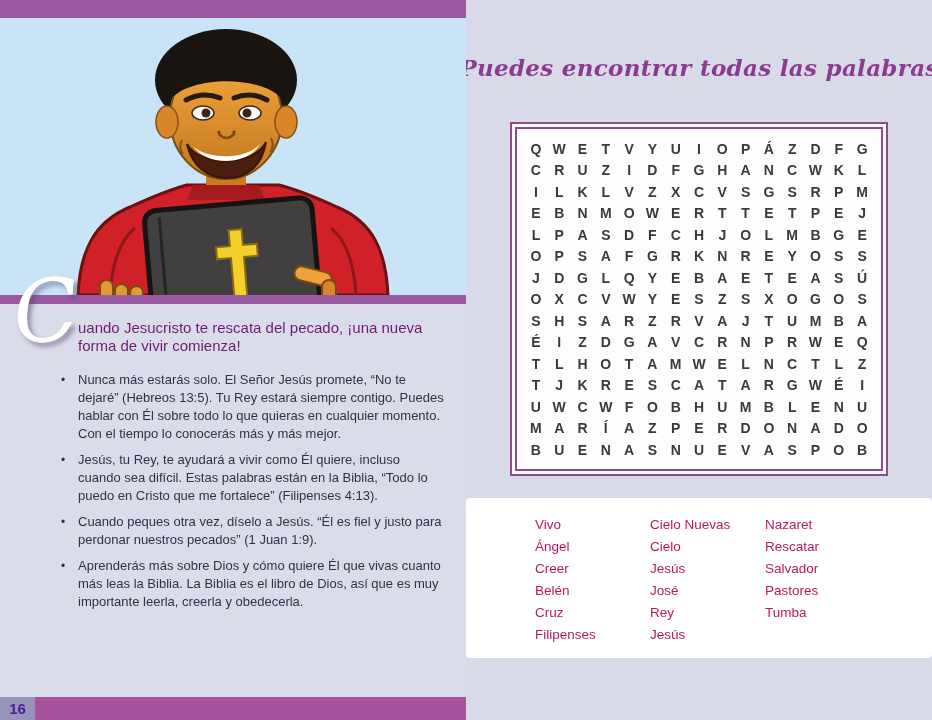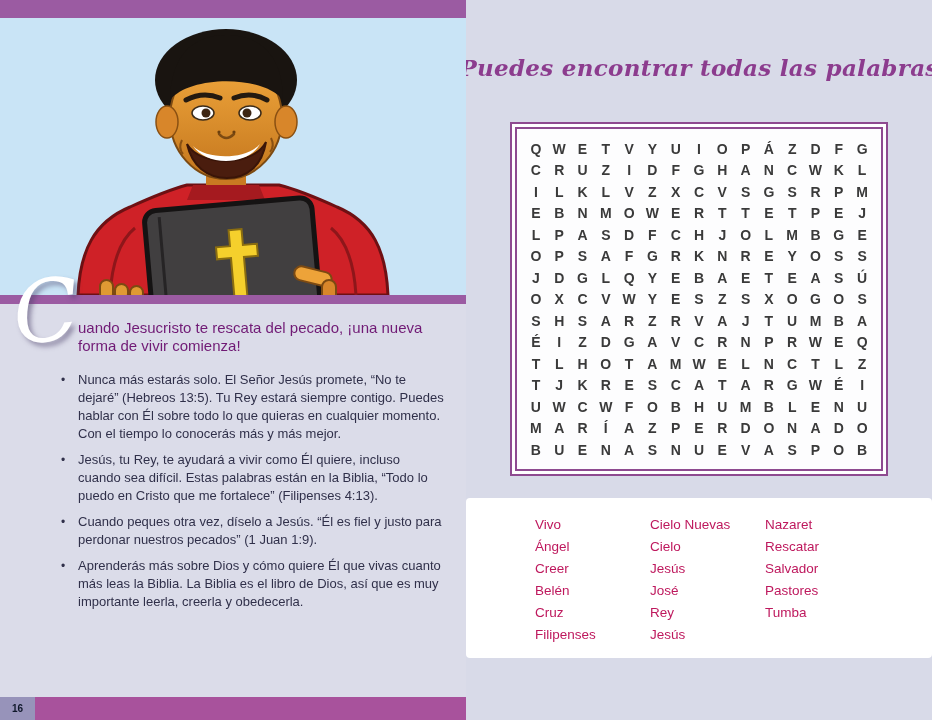--- a/index.html
+++ b/index.html
@@ -20,21 +20,21 @@
               transform:rotate(-6deg); }
   .intro { margin:15px 18px 0 78px; font-size:15px; line-height:18px;
            color:#701a75; }
   .bullets { margin:16px 0 16px 0; padding:0 20px 0 78px; list-style:none; }
   .bullets li { position:relative; font-size:13px; line-height:18px;
                 color:#30304a; margin-bottom:8px; }
   .bullets li::before { content:"•"; position:absolute; left:-17px; top:0;
                         font-size:12px; color:#30304a; }
   .bottom-bar { position:absolute; left:0; bottom:0; width:466px; height:23px;
                 display:flex; z-index:4; }
-  .page-num { width:35px; background:#9793ba; color:#0f172a; font-size:10px;
+  .page-num { width:35px; background:#9793ba; color:#4c1d95; font-size:15px;
               font-weight:bold; display:flex; align-items:center; justify-content:center; }
   .magenta { flex:1; background:#a8529c; }
 
   
   .page-right { width:466px; height:720px; background:#d8dae8;
                 display:flex; flex-direction:column; align-items:center; }
   .title { margin:48px 0 0 0; height:40px; line-height:40px; white-space:nowrap;
            font-family:"DejaVu Serif", serif; font-style:italic;
            font-size:23px; color:#8c3c8e; letter-spacing:0.3px; }
   .ws-box { margin-top:34px; width:378px; height:354px; box-sizing:border-box;

